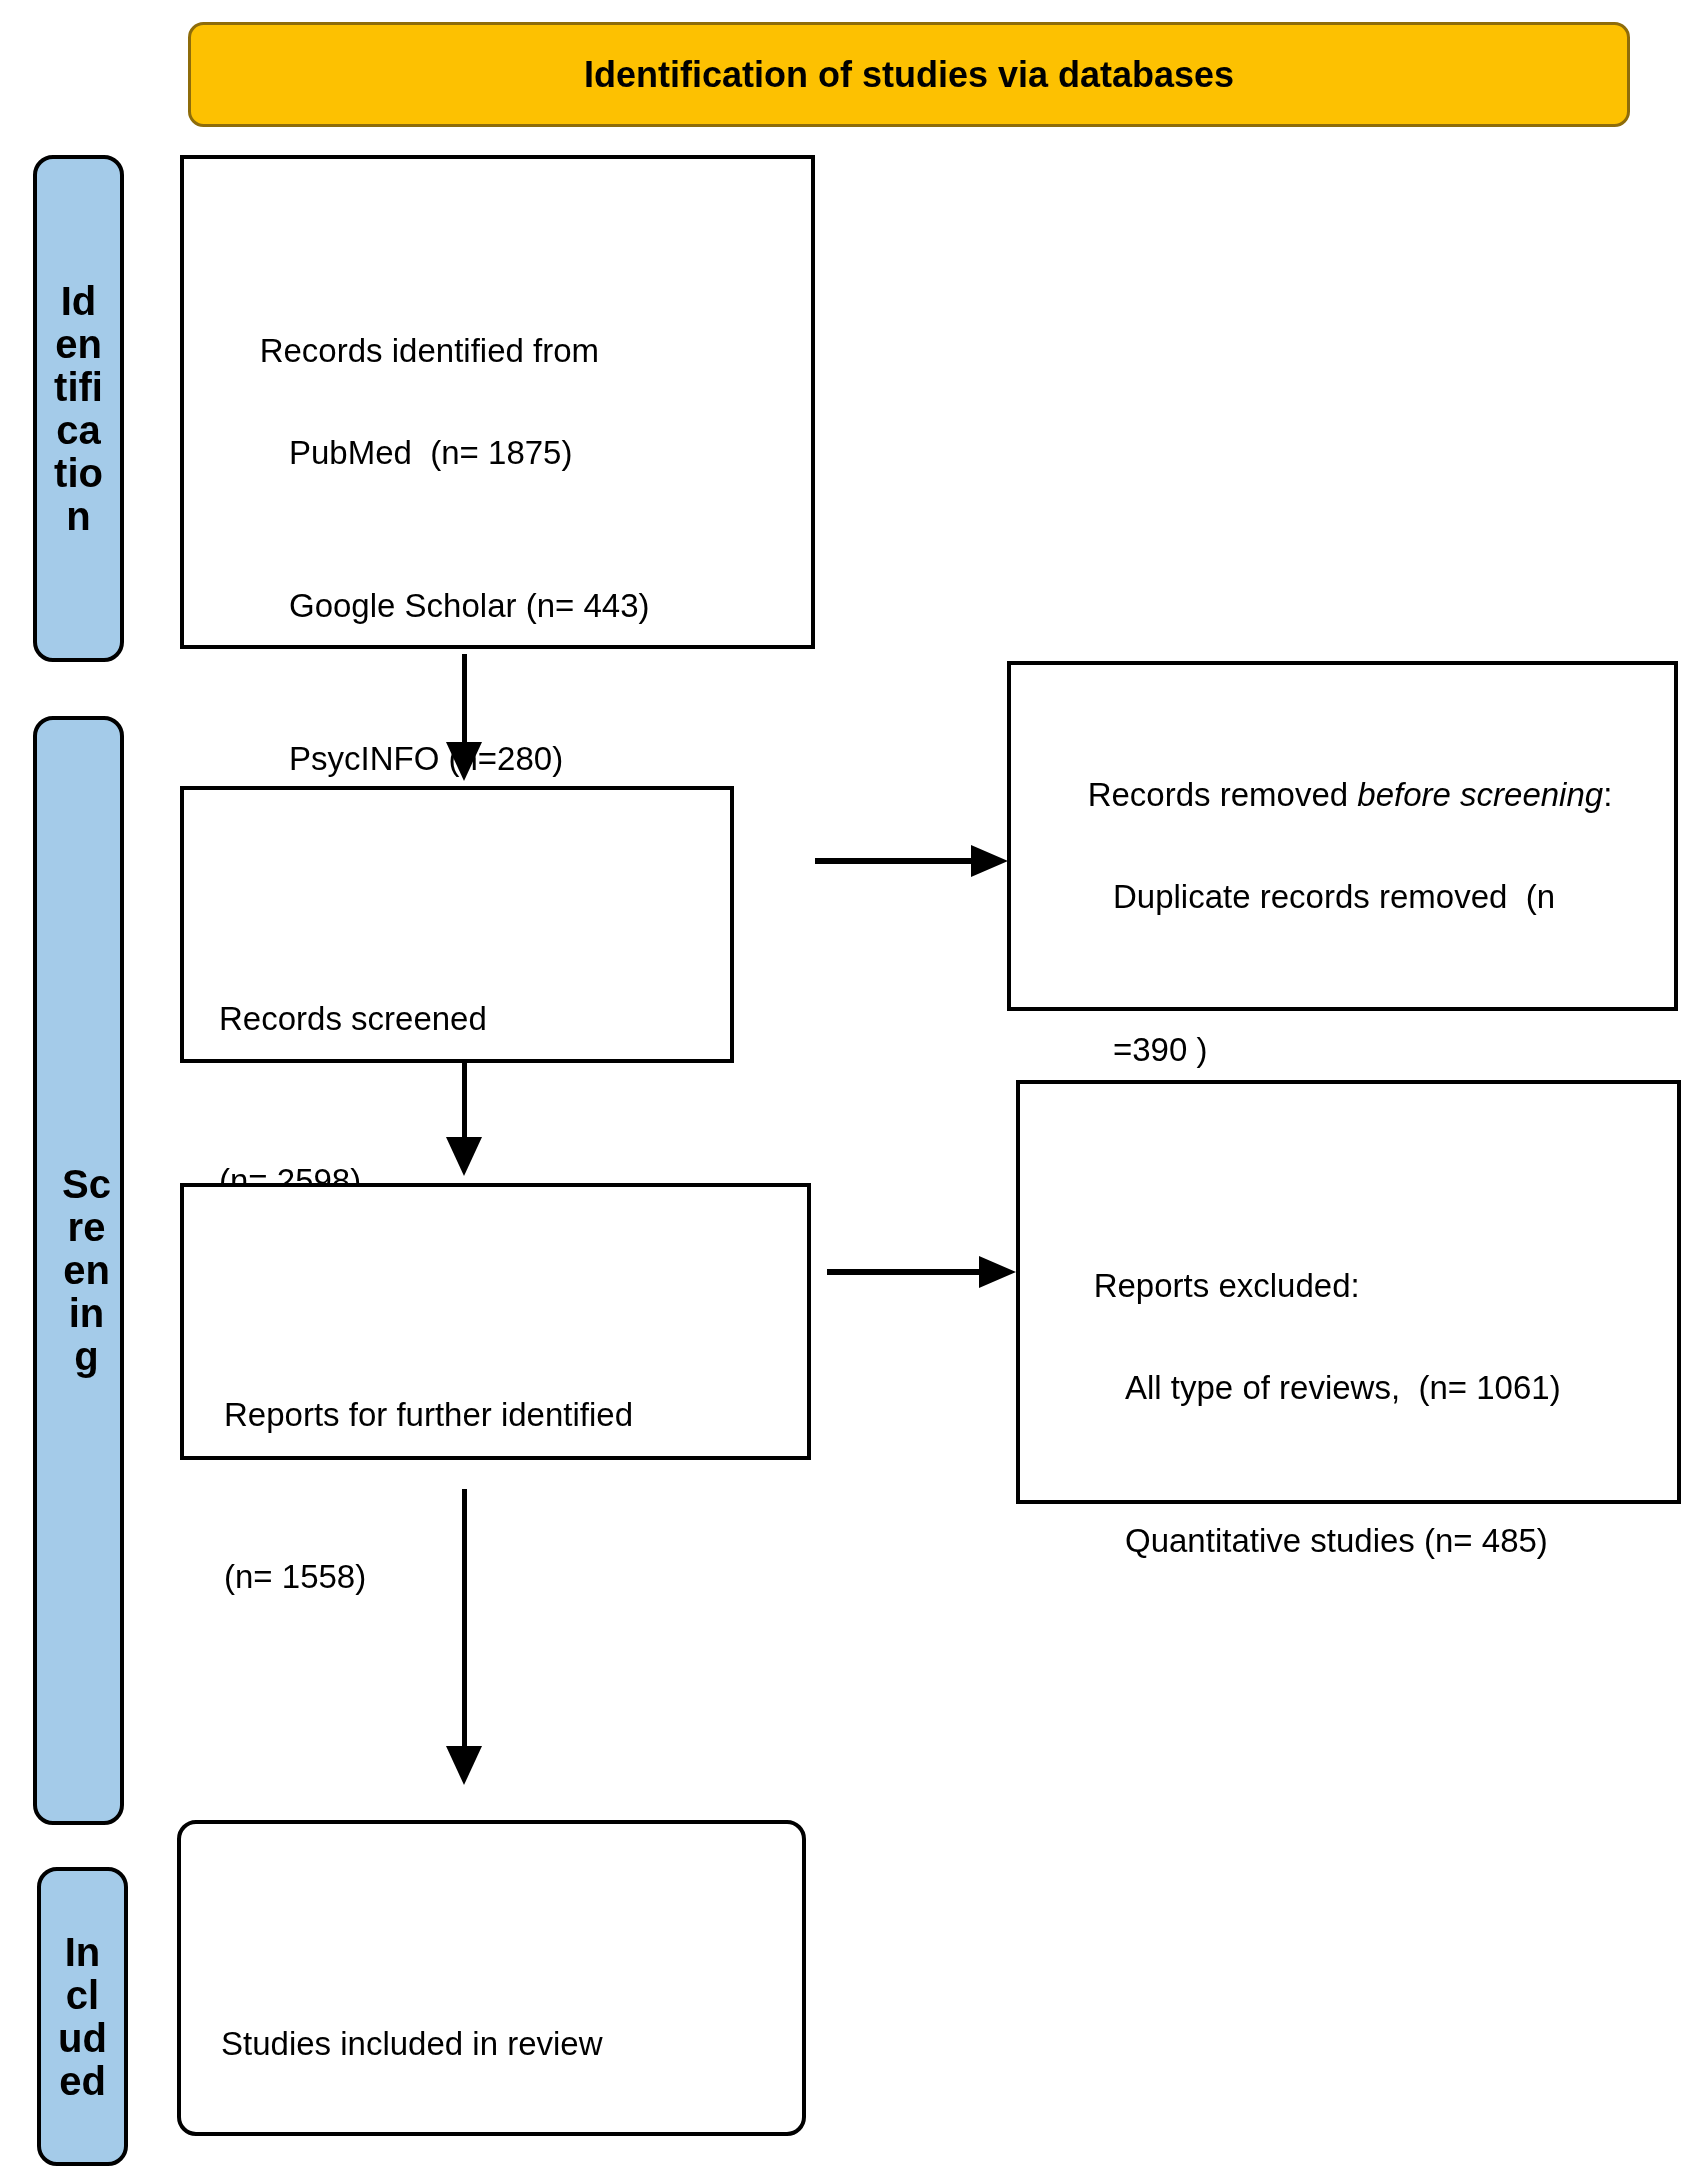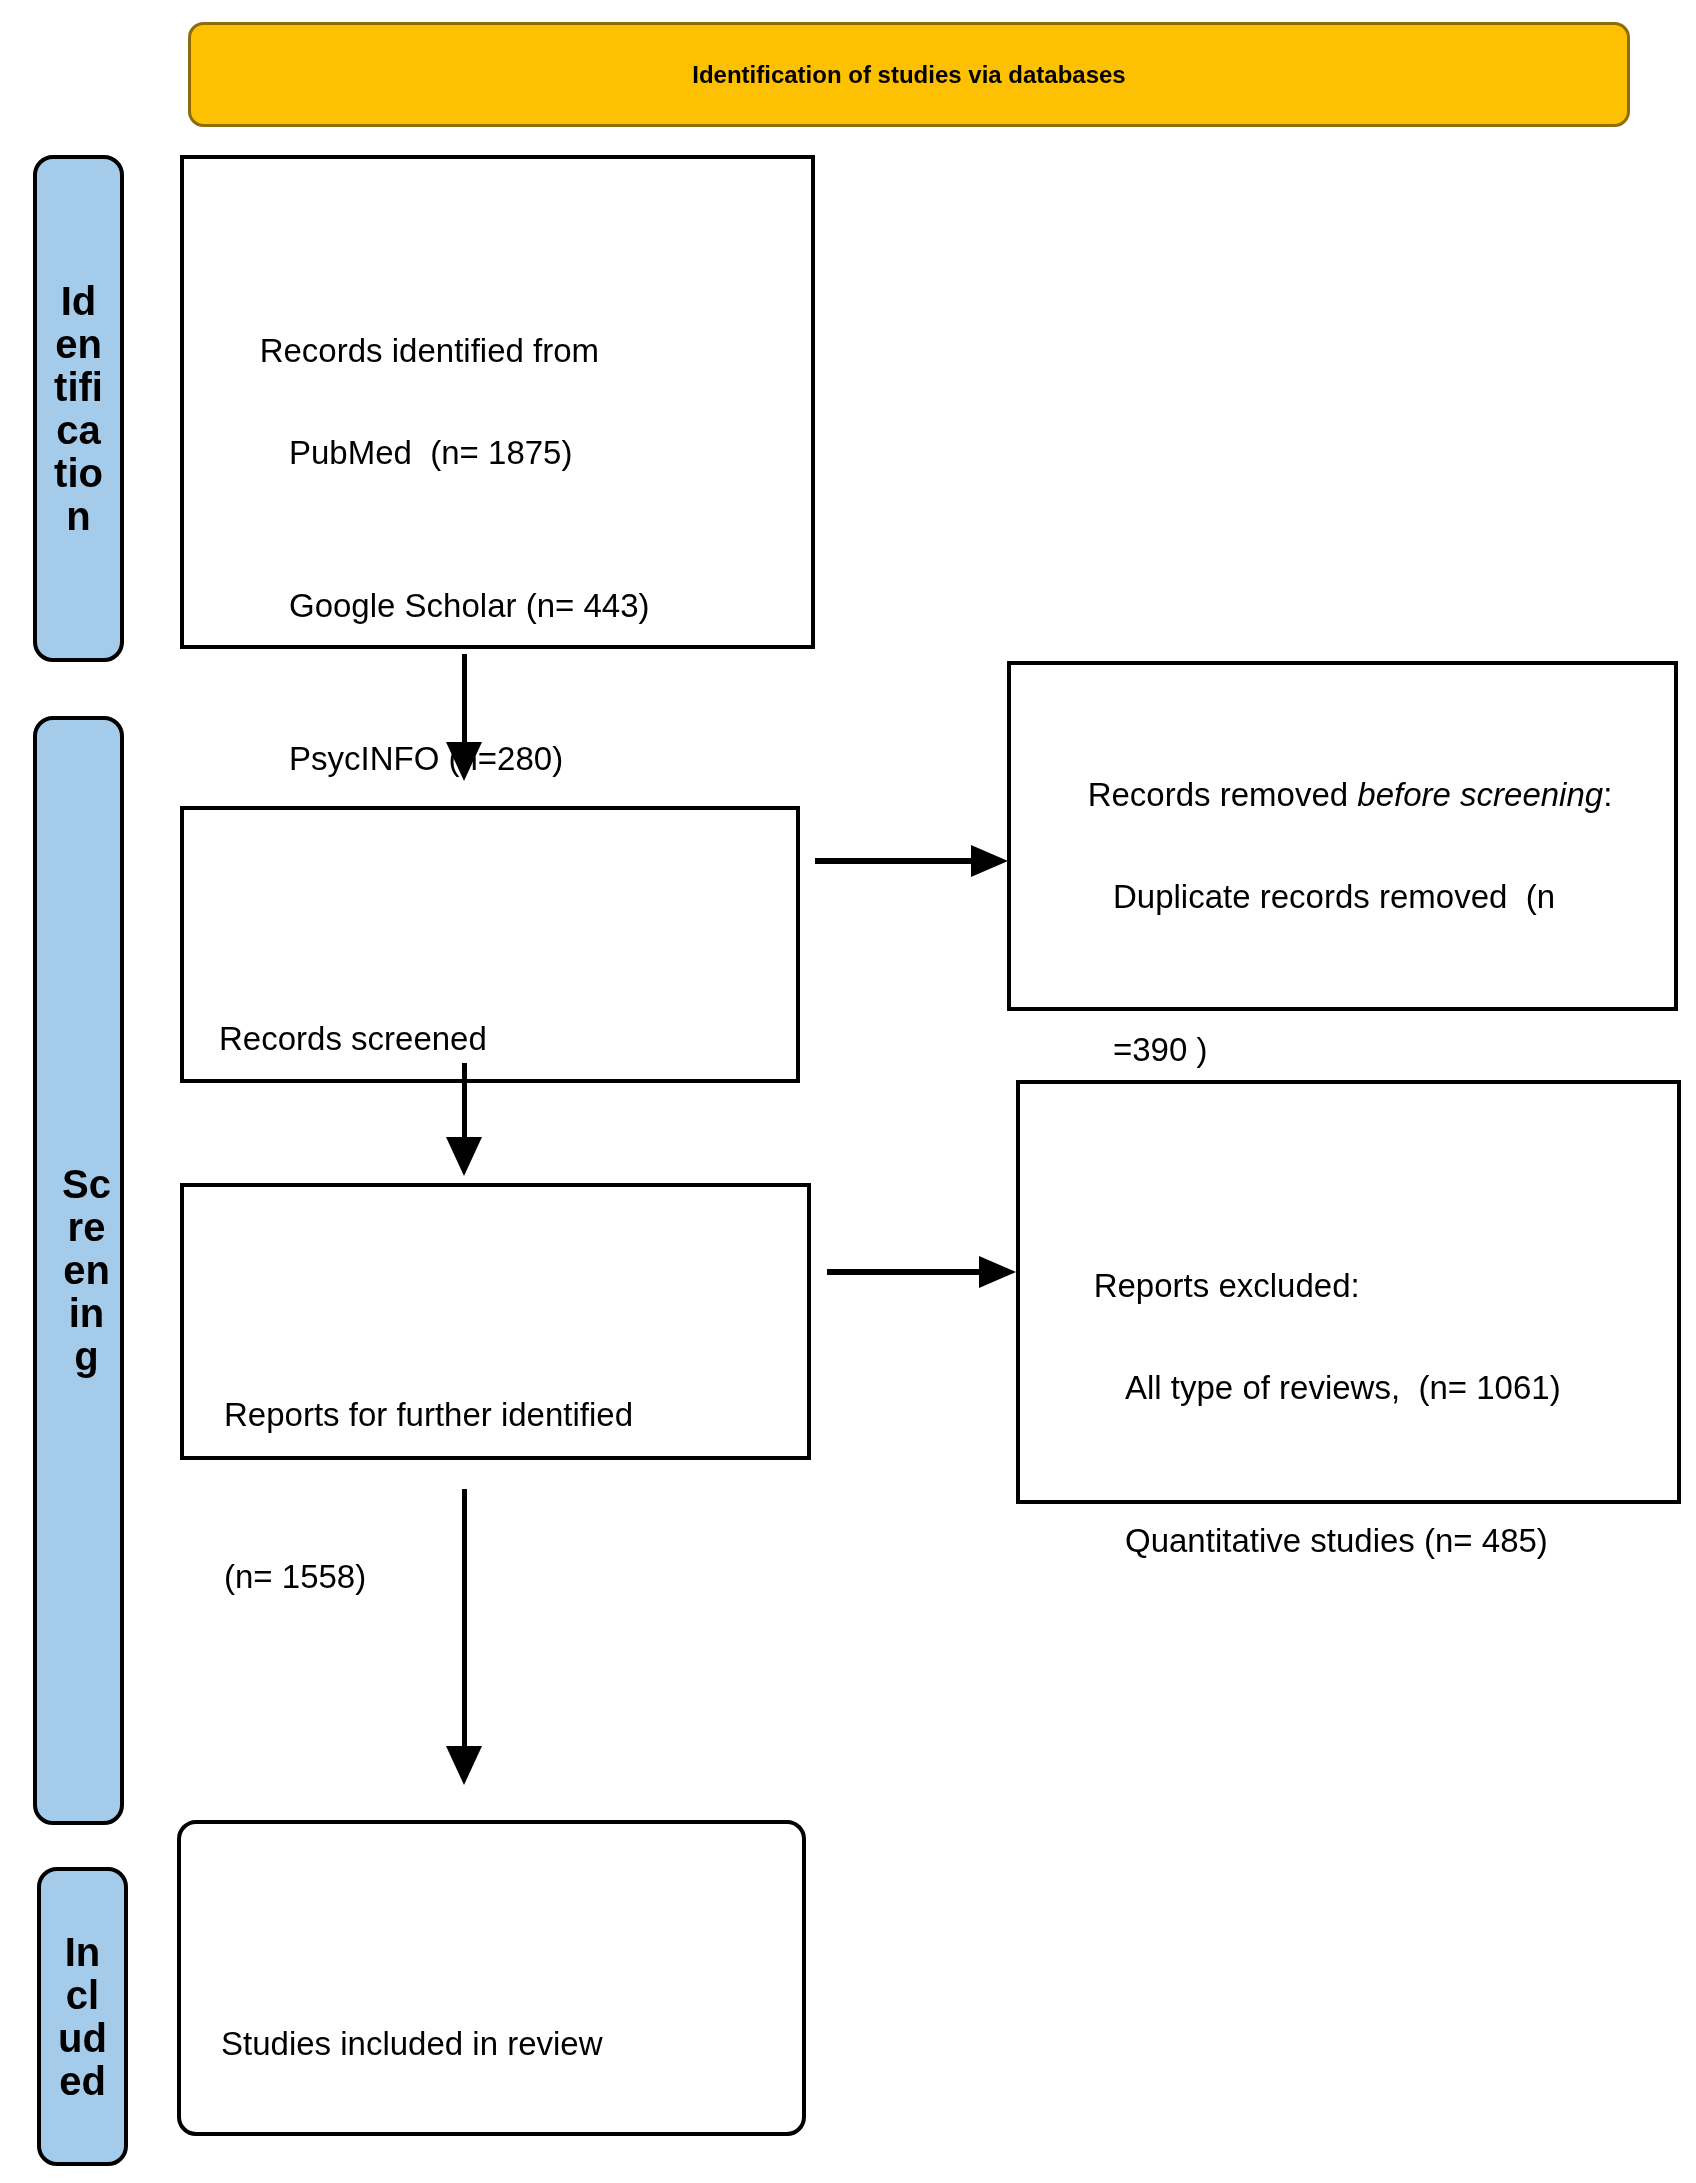--- a/index.html
+++ b/index.html
@@ -9,39 +9,39 @@
   }
   .abs { position:absolute; box-sizing:border-box; }
 
   
   .banner {
     left:188px; top:22px; width:1442px; height:105px;
     background:var(--banner-bg,#FDC101);
     border:3.9px solid var(--banner-border,#8E6C0A);
     border-radius:15.5px;
     display:flex; align-items:center; justify-content:center;
-    font-weight:bold; font-size:24px;
+    font-weight:bold; font-size:36px;
   }
 
   
   .stage {
     background:var(--stage-bg,#A4CBE9);
     border:4.6px solid var(--line,#000);
     border-radius:20px;
     display:flex; flex-direction:column; align-items:center; justify-content:center;
     font-weight:bold; font-size:40px; line-height:43px; text-align:center;
   }
   #stage-identification { left:33px;  top:155px;  width:91px; height:507px; }
   #stage-screening      { left:33px;  top:716px;  width:91px; height:1109px;padding-left:16px; }
   #stage-included       { left:37px;  top:1867px; width:91px; height:299px; }
 
   
   .flowbox { background:#fff; border:4.6px solid var(--line,#000); }
   #box-records-identified { left:180px;  top:155px;  width:635px; height:494px; }
-  #box-records-screened   { left:180px;  top:786px; width:620px; height:277px;margin-top:20px; }
+  #box-records-screened   { left:180px;  top:786px; width:554px; height:277px; }
   #box-records-removed    { left:1007px; top:661px;  width:671px; height:350px; }
   #box-reports-evaluation { left:180px;  top:1183px; width:631px; height:277px; }
   #box-reports-excluded   { left:1016px; top:1080px; width:665px; height:424px; }
   #box-studies-included   { left:177px;  top:1820px; width:629px; height:316px;border-radius:19px; }
 
   .btxt { position:absolute; font-size:33px; line-height:51px; white-space:pre-wrap; }
   .two-line { line-height:54px; }
   .indent { display:block; }
 
   

